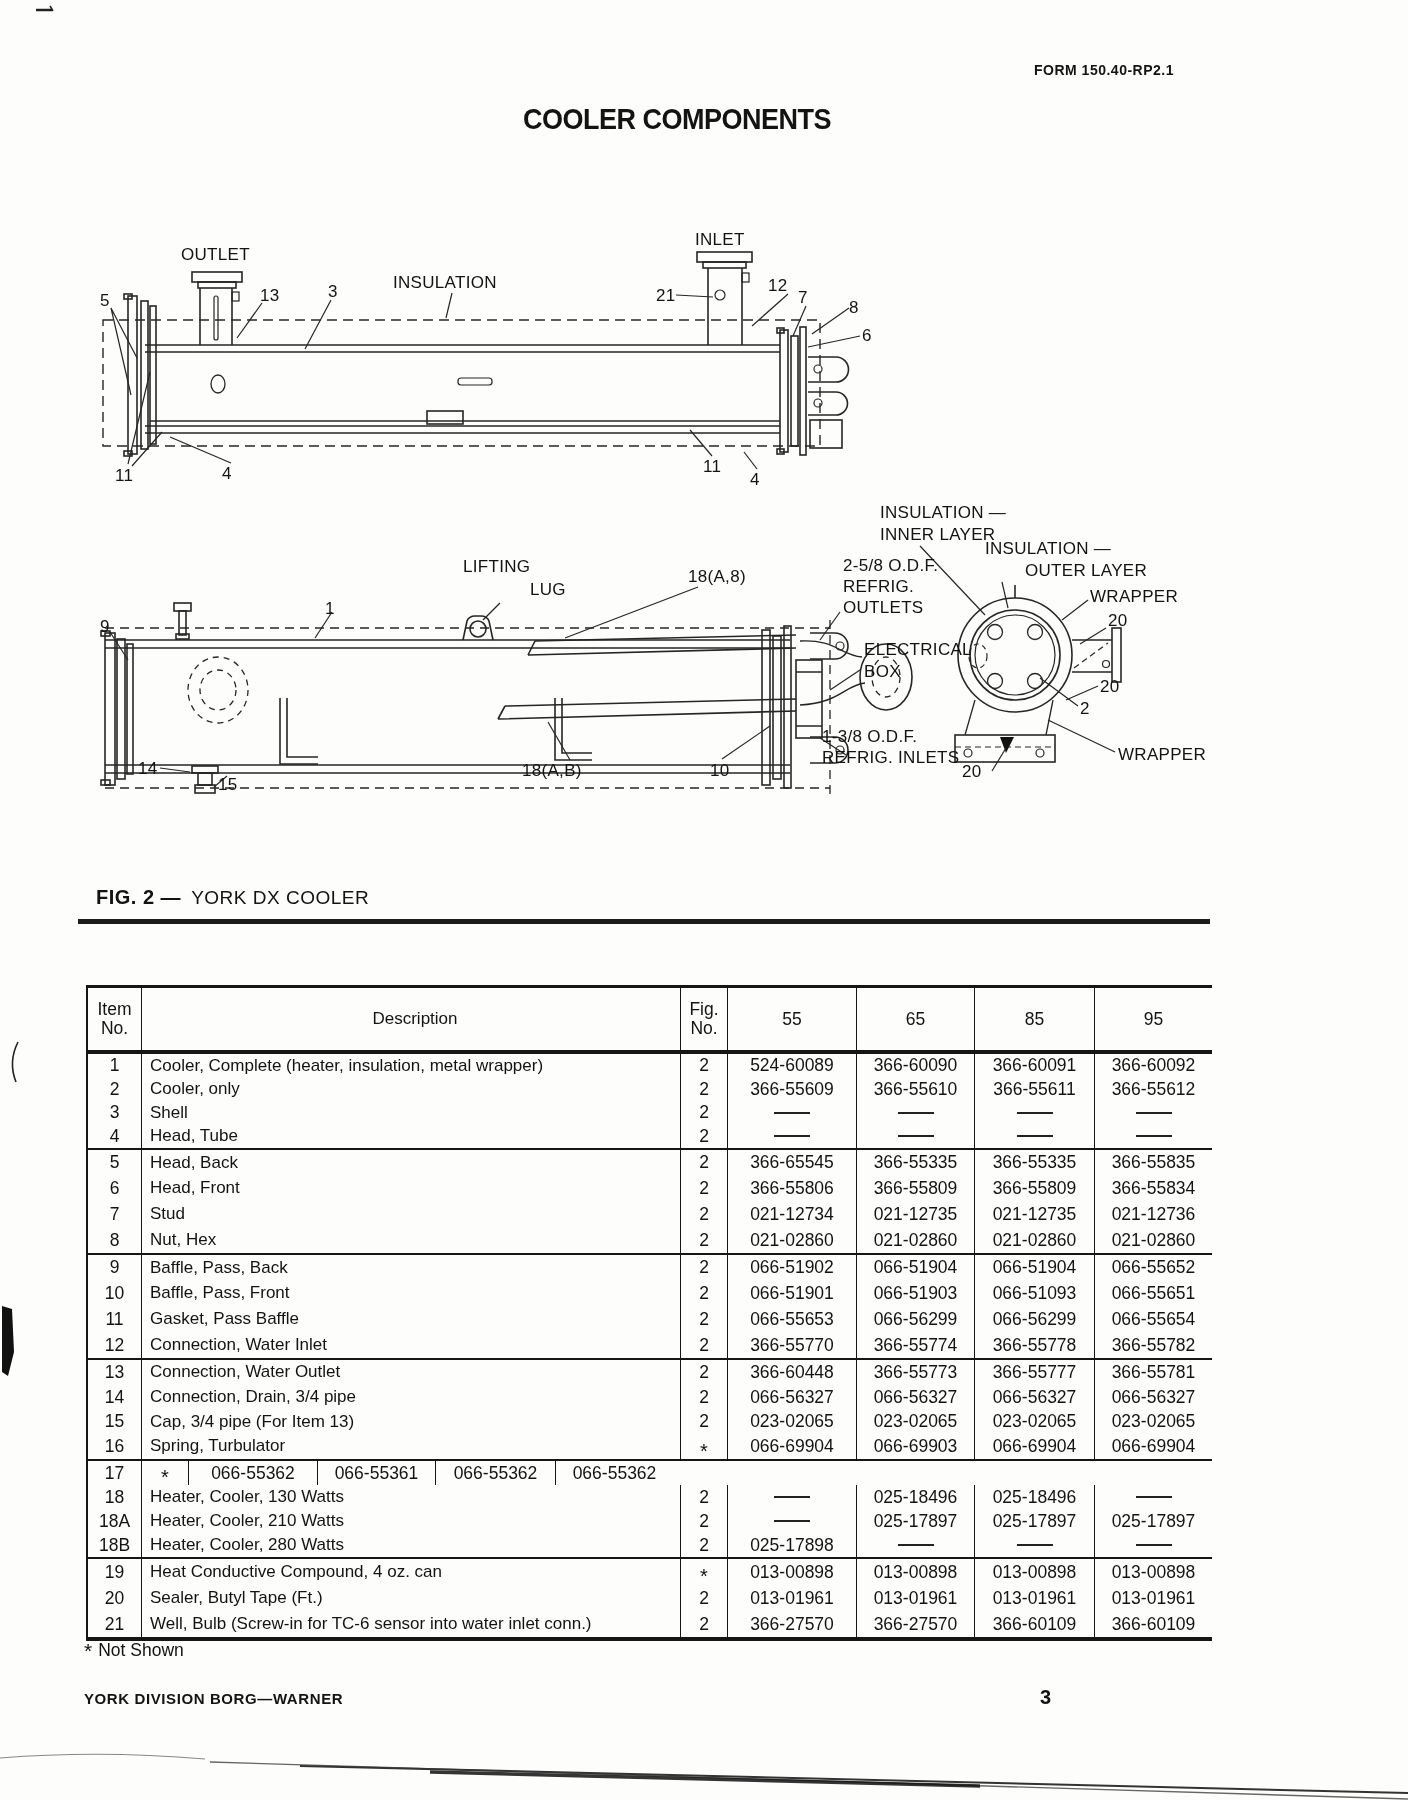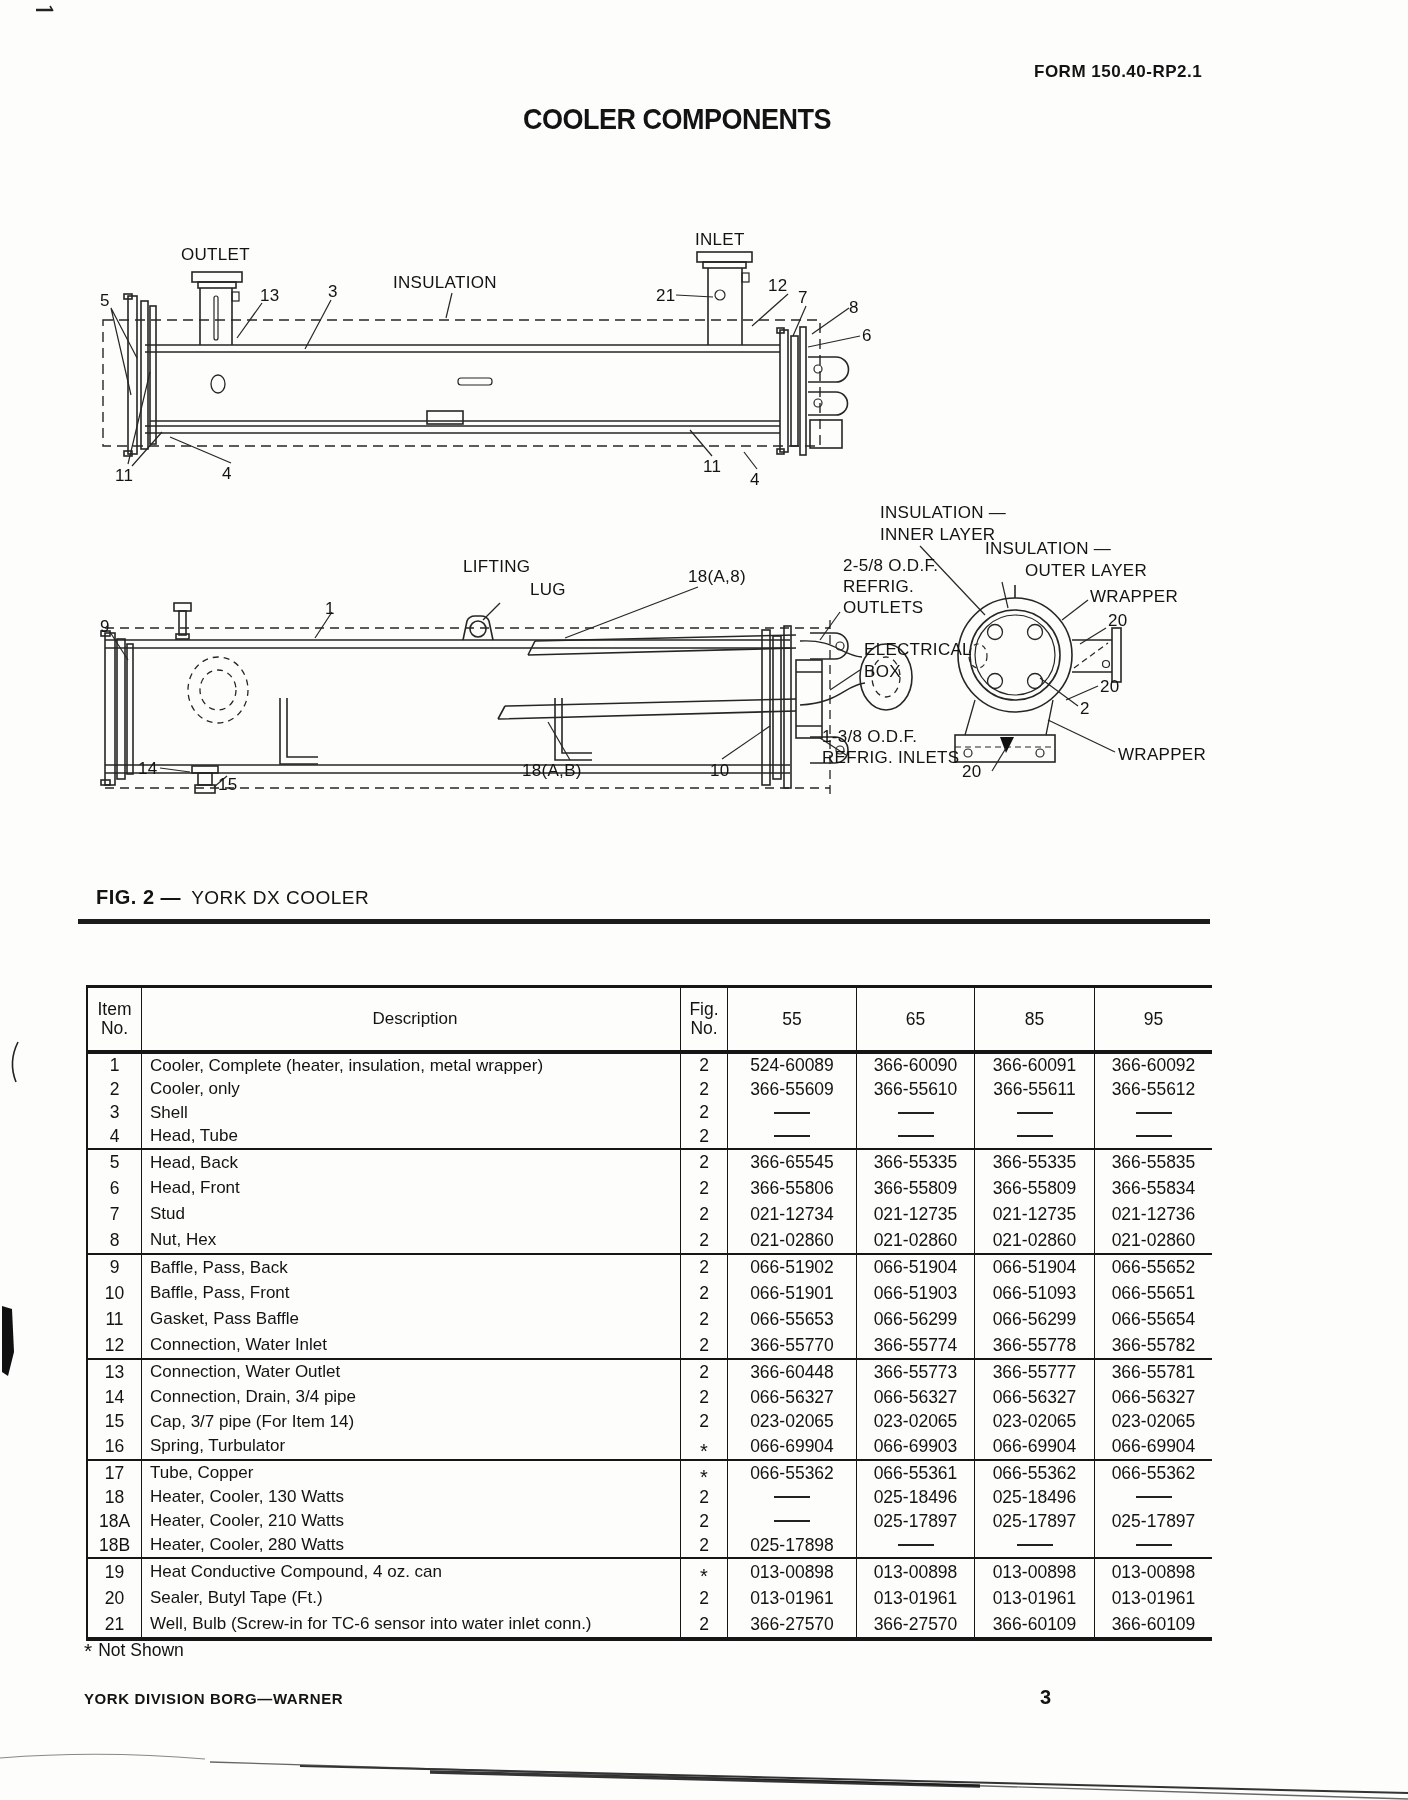--- a/index.html
+++ b/index.html
@@ -2,21 +2,21 @@
 <html><head>
 <meta charset="utf-8">
 <style>
   html,body{margin:0;padding:0;background:#d8d8d8;}
   .page{
     position:relative;width:1408px;height:1800px;margin:0 auto;
     background:#fdfdfb;color:#131313;
     font-family:"Liberation Sans",sans-serif;overflow:hidden;
   }
   .abs{position:absolute;}
-  .form-number{left:1034px;top:62px;font-size:17px;font-weight:bold;letter-spacing:.5px;}
+  .form-number{left:1034px;top:62px;font-size:14px;font-weight:bold;letter-spacing:.5px;}
   .doc-title{left:523px;top:103px;font-size:27px;font-weight:bold;letter-spacing:-.5px;transform:scaleY(1.08);transform-origin:top left;}
   .art{position:absolute;left:0;top:0;}
   .lbl{position:absolute;font-size:17px;white-space:pre;letter-spacing:.3px;line-height:1.05;}
   .fig-caption{left:96px;top:886px;font-size:20px;}
   .fig-caption .fig-num{font-weight:bold;letter-spacing:.5px;}
   .fig-caption .fig-title{font-weight:500;font-size:19px;letter-spacing:.5px;margin-left:10px;}
   .fig-rule{left:78px;top:919px;width:1132px;height:5px;background:#1c1c1c;}
   
   .ptable{
     position:absolute;left:86px;top:985px;width:1124px;
@@ -438,21 +438,21 @@
             <div class="c c-item">14</div>
             <div class="c c-desc">Connection, Drain, 3/4 pipe</div>
             <div class="c c-fig">2</div>
             <div class="c c-55">066-56327</div>
             <div class="c c-65">066-56327</div>
             <div class="c c-85">066-56327</div>
             <div class="c c-95">066-56327</div>
           </div>
           <div class="trow">
             <div class="c c-item">15</div>
-            <div class="c c-desc">Cap, 3/7 pipe  (For Item 14)</div>
+            <div class="c c-desc">Cap, 3/4 pipe  (For Item 13)</div>
             <div class="c c-fig">2</div>
             <div class="c c-55">023-02065</div>
             <div class="c c-65">023-02065</div>
             <div class="c c-85">023-02065</div>
             <div class="c c-95">023-02065</div>
           </div>
           <div class="trow">
             <div class="c c-item">16</div>
             <div class="c c-desc">Spring, Turbulator</div>
             <div class="c c-fig">
@@ -460,21 +460,20 @@
             </div>
             <div class="c c-55">066-69904</div>
             <div class="c c-65">066-69903</div>
             <div class="c c-85">066-69904</div>
             <div class="c c-95">066-69904</div>
           </div>
         </div>
         <div class="tgroup g4">
           <div class="trow">
             <div class="c c-item">17</div>
-            <div class="c c-desc">Tube, Copper</div>
             <div class="c c-fig">
               <span class="star">*</span>
             </div>
             <div class="c c-55">066-55362</div>
             <div class="c c-65">066-55361</div>
             <div class="c c-85">066-55362</div>
             <div class="c c-95">066-55362</div>
           </div>
           <div class="trow">
             <div class="c c-item">18</div>

